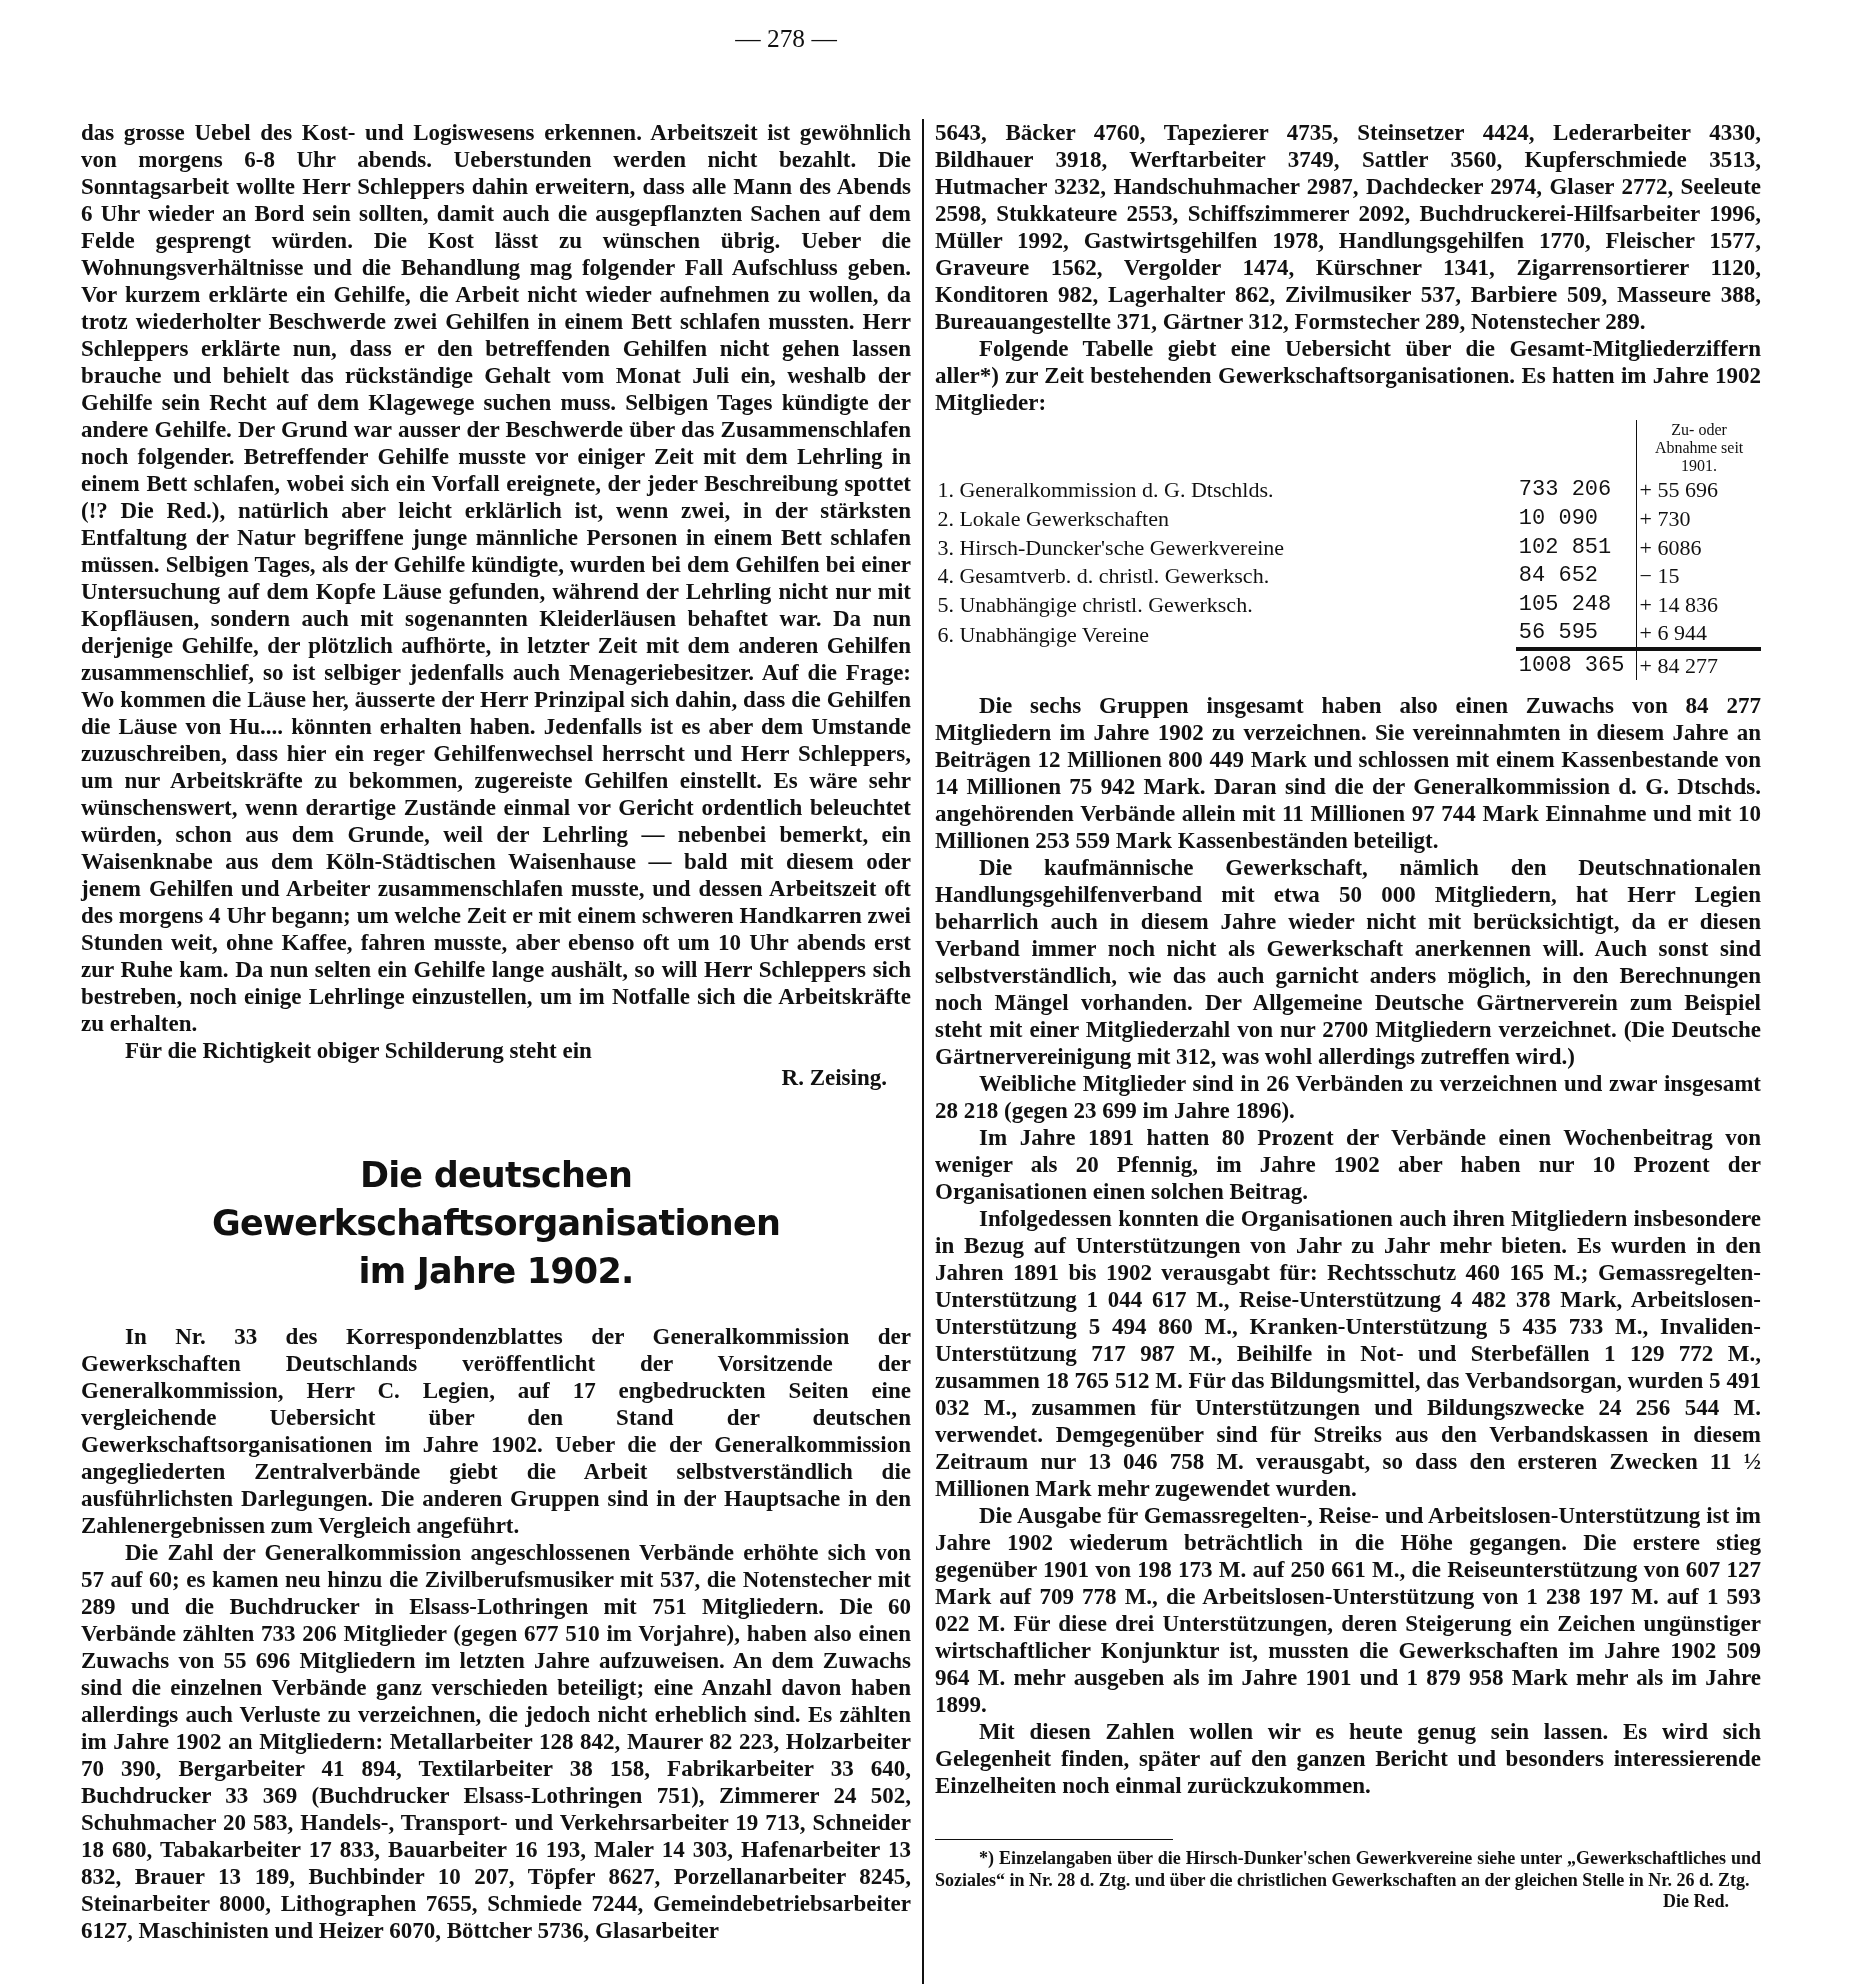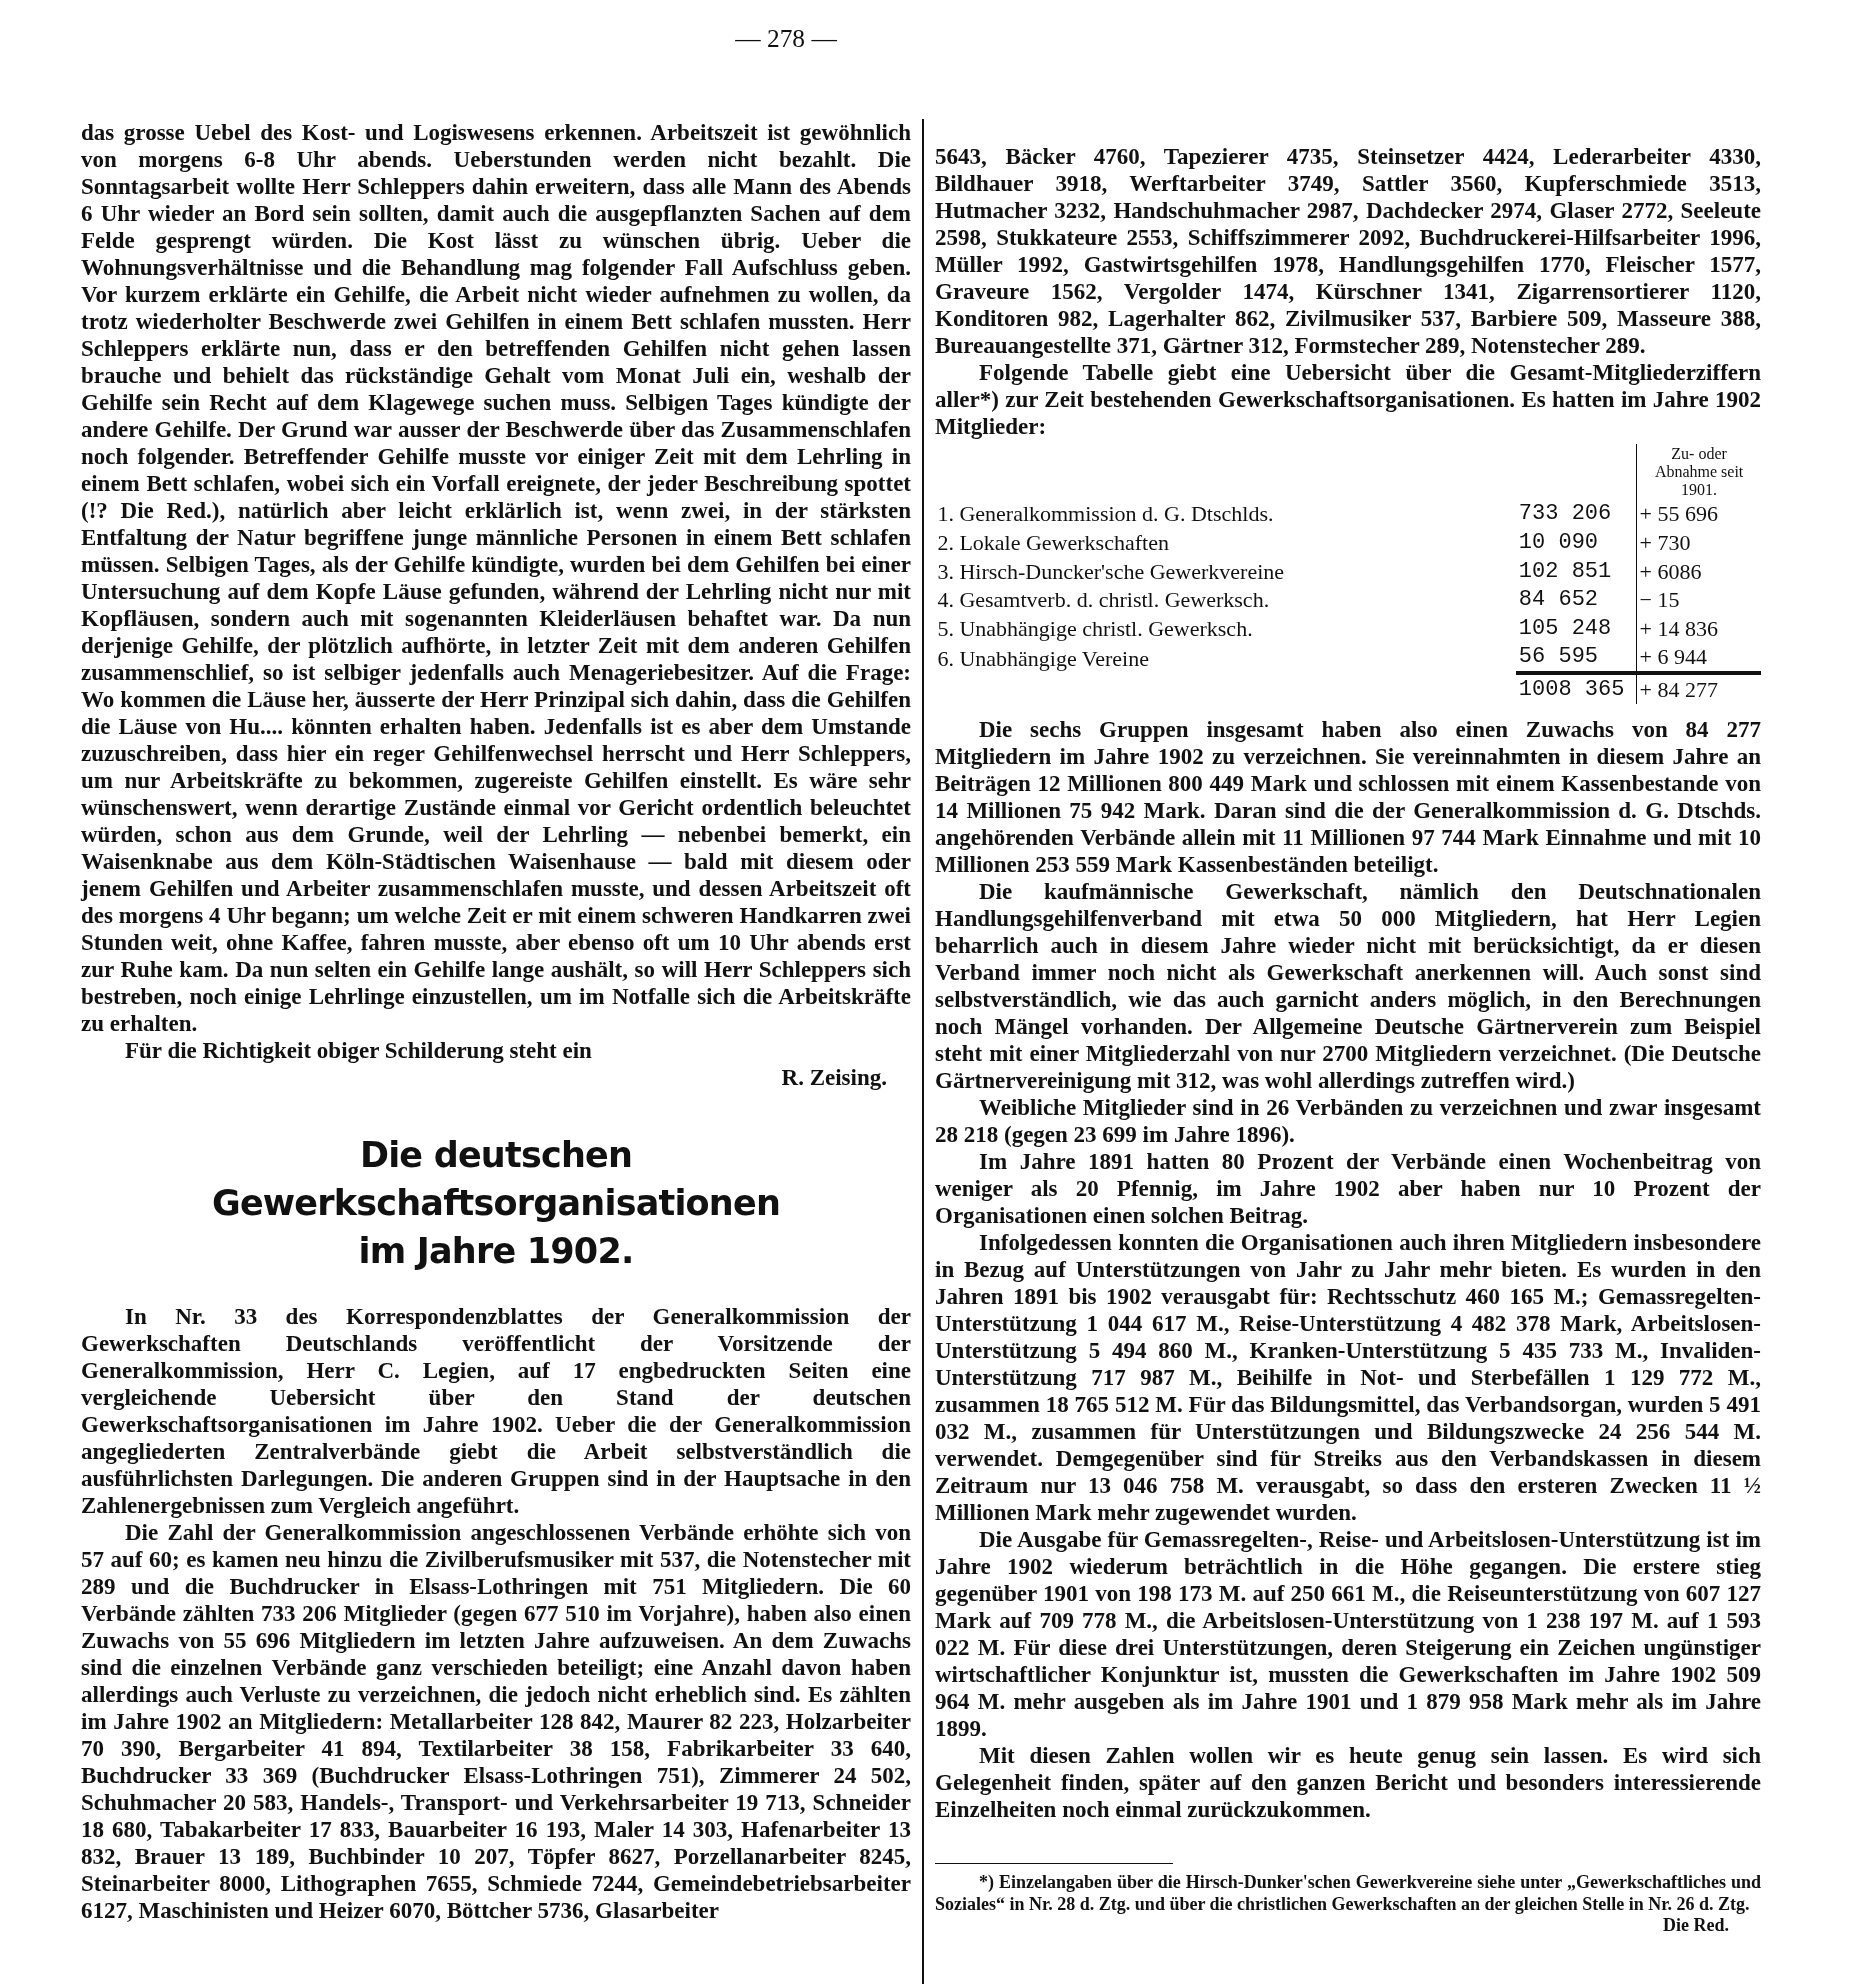--- a/index.html
+++ b/index.html
@@ -2,23 +2,23 @@
 <html style="font-size:6.4px"><head>
 <meta charset="utf-8">
 <style>
   html,body{margin:0;padding:0;background:#fff;}
   body{width:1876px;height:2673px;position:relative;font-family:"Liberation Serif","DejaVu Serif",serif;color:#111;}
   .pagenum{position:absolute;top:24px;left:0;width:1572px;text-align:center;font-size:25.4px;}
   .col{position:absolute;top:119px;font-size:23px;line-height:27px;text-align:justify;}
   .col p{margin:0;text-indent:0;font-weight:bold;}
   .col p.ind{text-indent:44px;}
   .left{left:81px;width:830px;}
-  .right{left:935px;width:826px;margin-top:24px;}
+  .right{left:935px;width:826px;}
   .divider{position:absolute;left:922px;top:119px;width:1.6px;height:2350px;background:#111;}
-  .headline{font-family:"DejaVu Sans",sans-serif;font-weight:bold;text-align:center;font-size:35px;line-height:48px;margin:40px 0 28px 0;letter-spacing:-0.8px;}
+  .headline{font-family:"DejaVu Sans",sans-serif;font-weight:bold;text-align:center;font-size:35px;line-height:48px;margin:60px 0 28px 0;letter-spacing:-0.8px;}
   .sig{text-align:right;padding-right:24px;}
   table.stats{width:100%;border-collapse:collapse;font-size:22px;margin:4px 0 12px 0;}
   table.stats td{padding:0.8px 2.4px;vertical-align:bottom;}
   td.num{text-align:left;width:115px;font-family:Liberation Mono, monospace;}
   td.chg{text-align:left;width:119px;border-left:1.6px solid #111;}
   .hdr td.chg{font-size:16px;line-height:18px;text-align:center;}
   tr.total td.num, tr.total td.chg{border-top:4px solid #111;}
   .footrule{width:238px;height:1.6px;background:#111;margin:40px auto 8px 0;}
   .footnote{font-size:18px;line-height:21.4px;}
   .footnote .red{text-align:right;padding-right:32px;}

